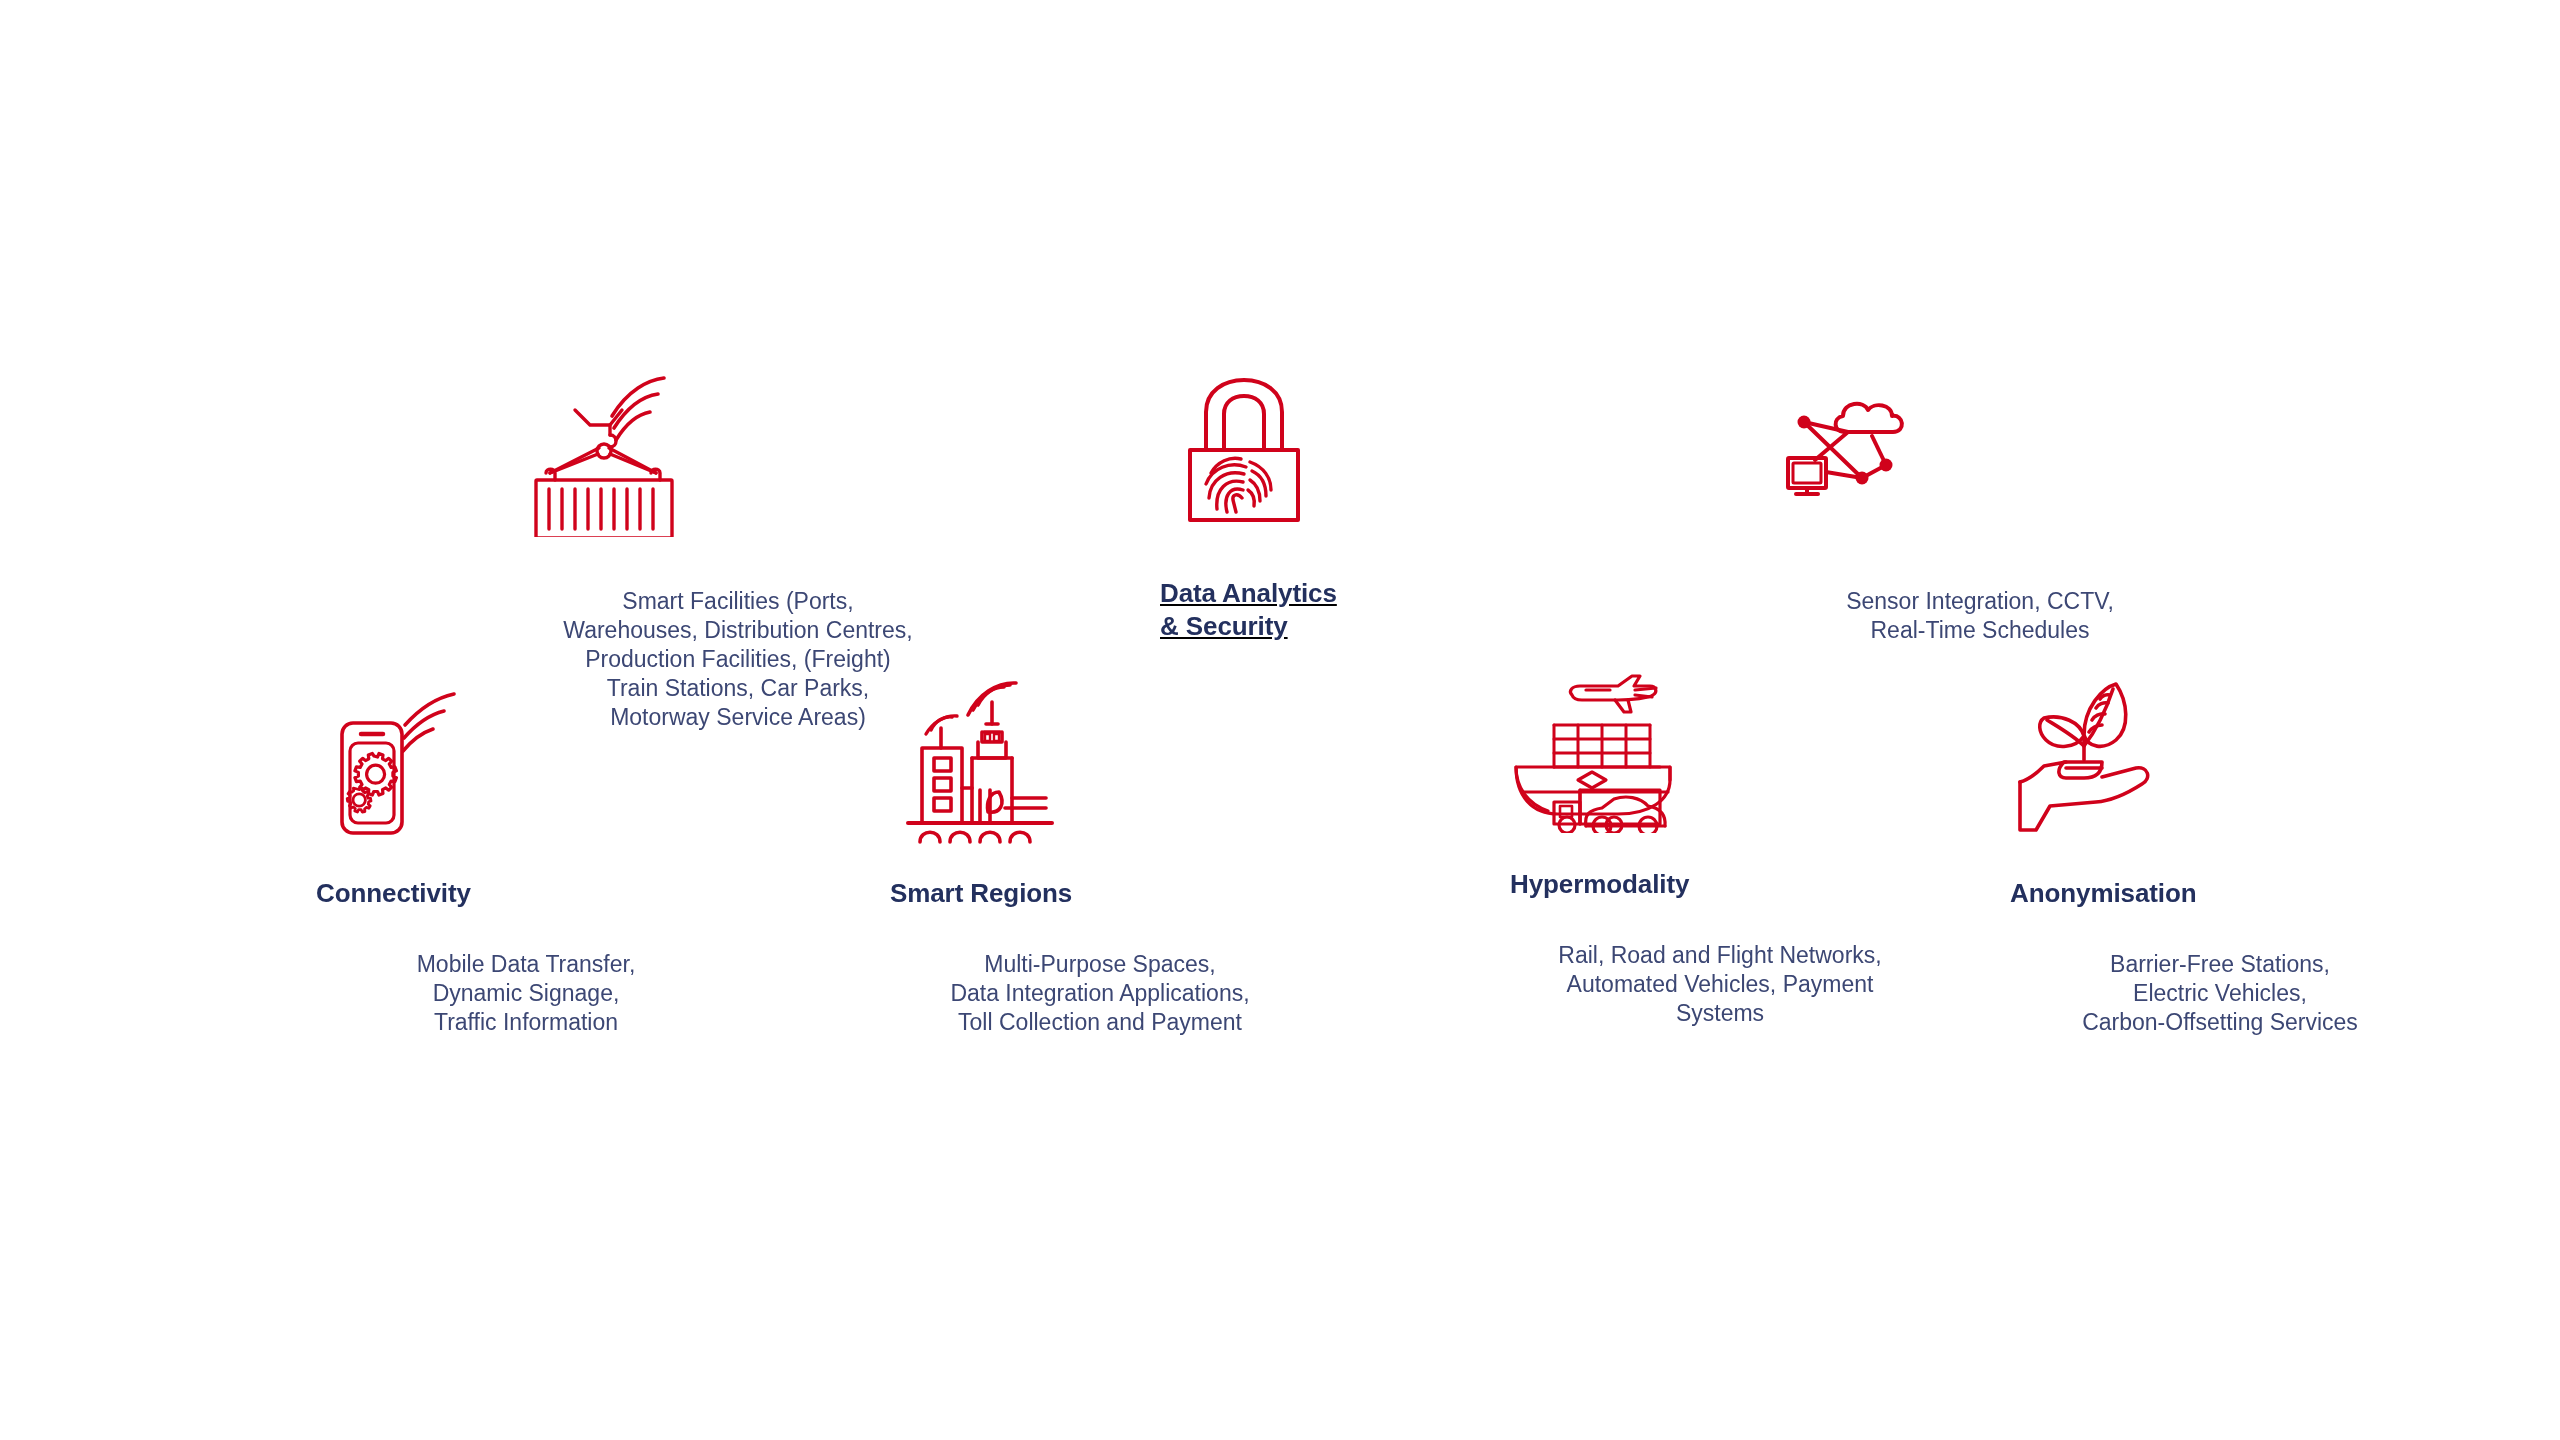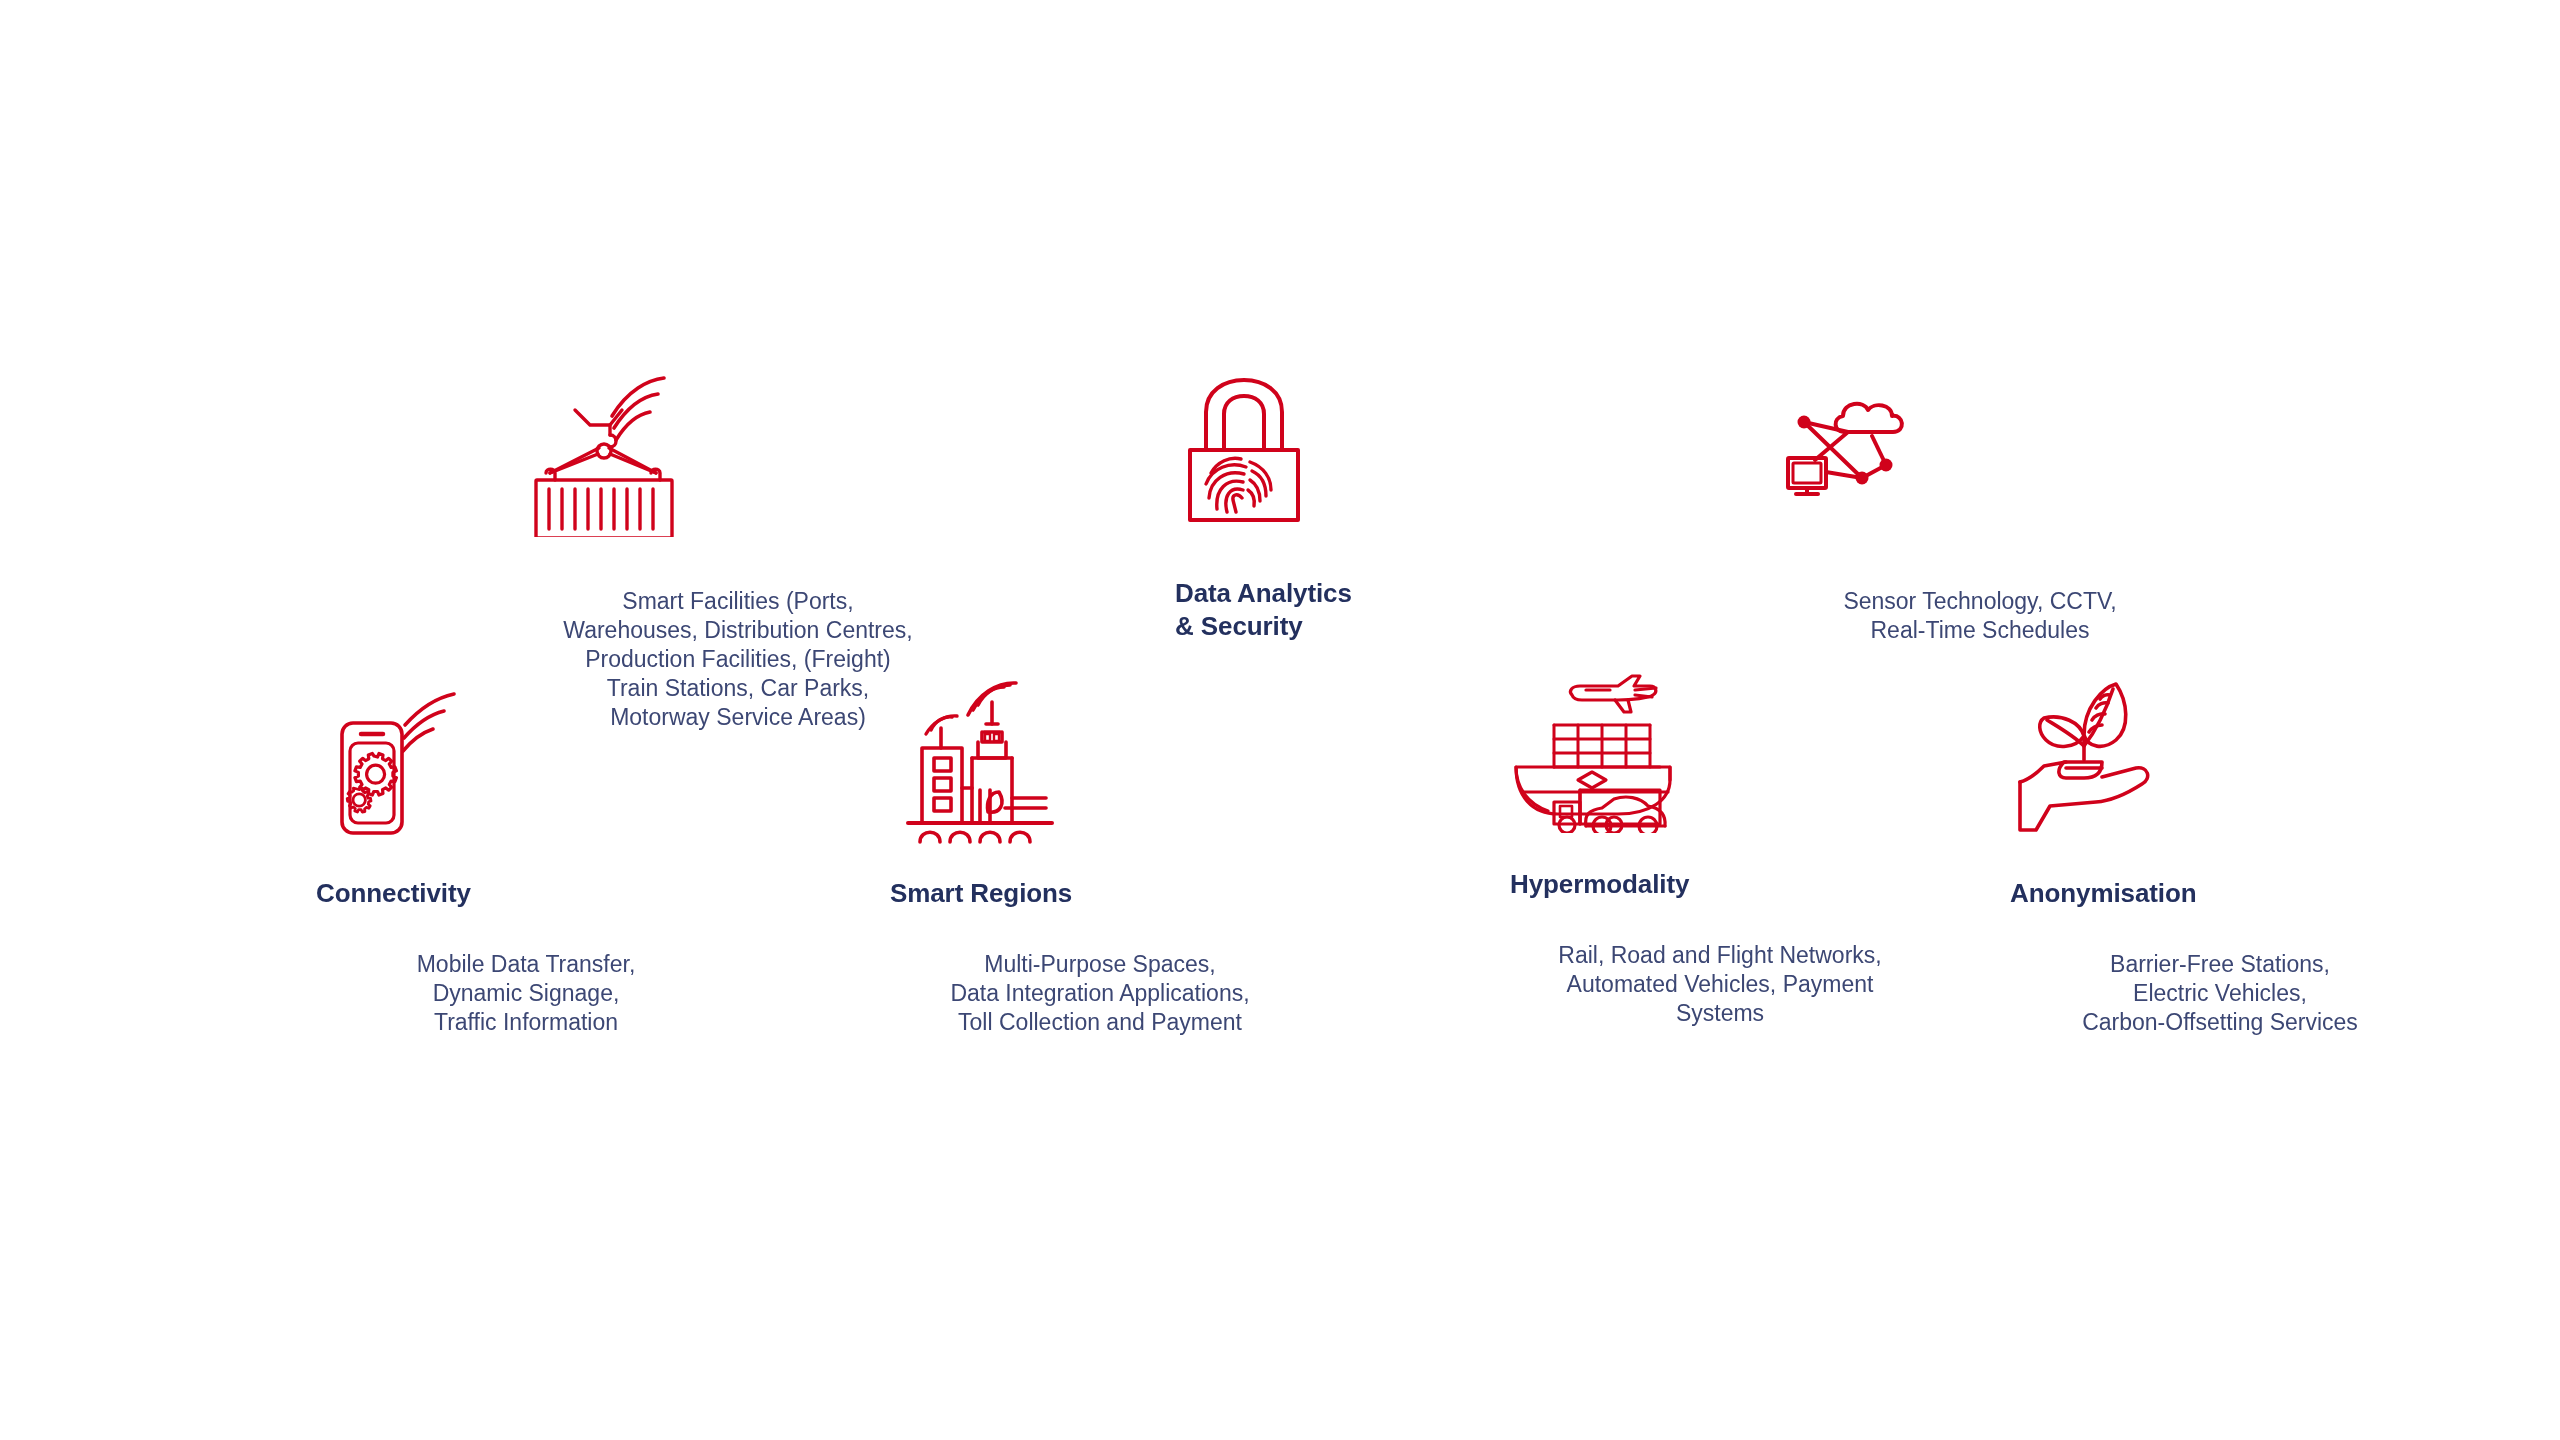--- a/index.html
+++ b/index.html
@@ -120,21 +120,21 @@
           <path d="M33 137 C31 117 43 106 59 110"></path>
           <path d="M43 140 C39 124 46 114 59 118"></path>
           <path d="M52 140 L49 128 C48 122 54 121 58 126"></path>
           <path d="M66 90 C80 95 87 106 87 118"></path>
           <path d="M68 99 C79 104 82 113 82 124"></path>
           <path d="M66 108 C74 113 76 120 76 129"></path>
           <path d="M64 118 C70 122 71 127 70 134"></path>
         </g>
       </svg>
     </div>
-    <div class="txt" style="left:15px;top:205px;width:420px;">
+    <div class="txt" style="left:0;top:205px;width:420px;text-decoration:underline;">
       <p class="title">Data Analytics
 &amp; Security</p>
       <span class="gap-sm"></span>
     </div>
   </div>
 
   <div class="node" id="node-monitoring">
     <div class="icon-wrap" style="left:16px;top:0;">
       <svg width="165" height="150" viewBox="0 0 165 150" fill="none" stroke="#d0021b" stroke-width="4" stroke-linecap="round" stroke-linejoin="round">
 
@@ -152,21 +152,21 @@
         <path d="M21 108 L21 114"></path>
         <path d="M10 114 L32 114"></path>
 
         <circle cx="18" cy="42" r="6.5" fill="#d0021b" stroke="none"></circle>
         <circle cx="100" cy="85" r="6.5" fill="#d0021b" stroke="none"></circle>
         <circle cx="76" cy="98" r="6.5" fill="#d0021b" stroke="none"></circle>
       </svg>
     </div>
     <div class="txt" style="left:0;top:197px;width:420px;">
       <span class="gap-sm"></span>
-      <p class="desc">Sensor Technology, CCTV,
+      <p class="desc">Sensor Integration, CCTV,
 Real-Time Schedules</p>
     </div>
   </div>
 
   <div class="node" id="node-connectivity">
     <div class="icon-wrap" style="left:14px;top:0;">
       <svg width="130" height="150" viewBox="0 0 130 150" fill="none" stroke="#d0021b" stroke-width="3.6" stroke-linecap="round" stroke-linejoin="round">
 
         <path d="M75 35 C92 16 110 7 124 4"></path>
         <path d="M74 48 C88 32 102 24 114 21"></path>

